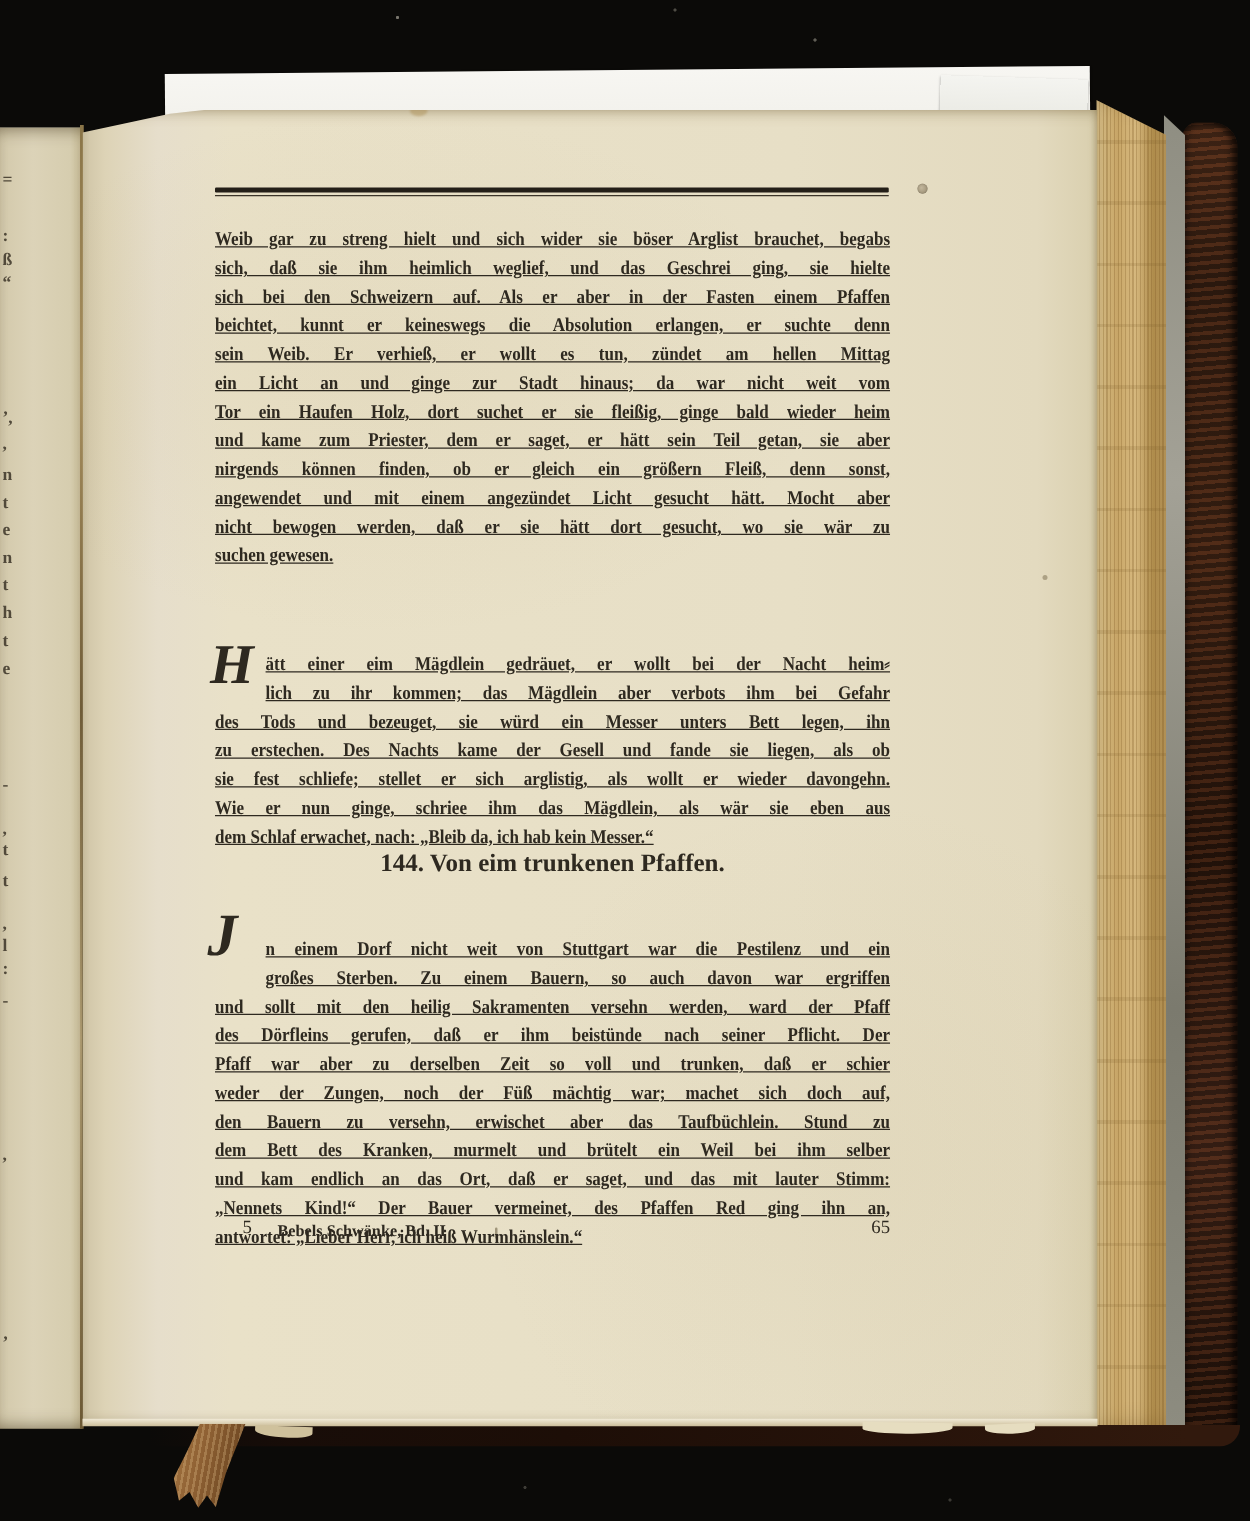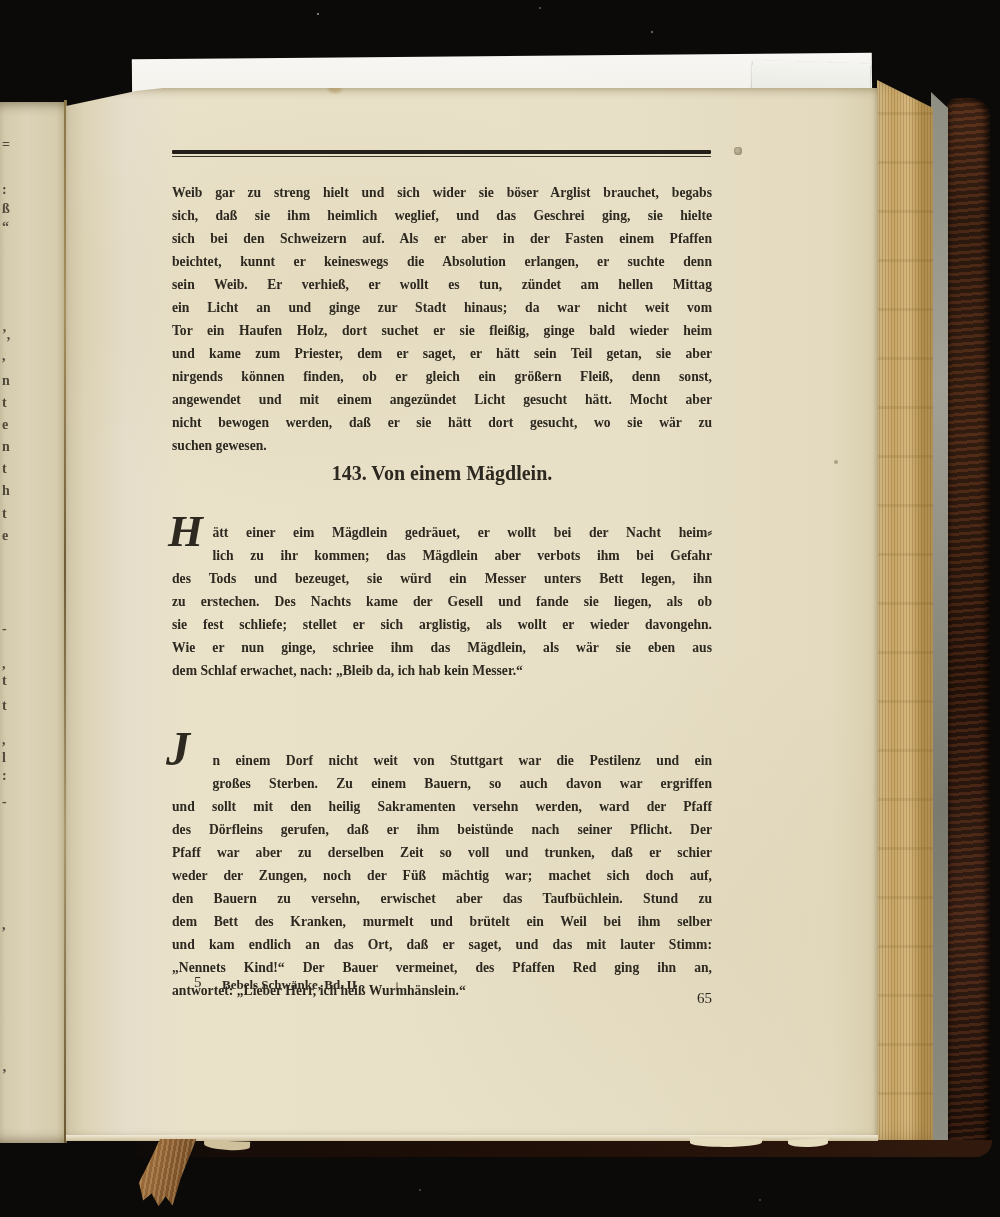--- a/index.html
+++ b/index.html
@@ -77,36 +77,36 @@
   
   .rule{position:absolute;left:106px;top:62px;width:539px;}
   .rule .thick{height:4px;background:var(--rule);border-radius:1px;}
   .rule .thin{height:1px;margin-top:2px;background:#3c352a;}
   .rule-dot{position:absolute;left:668px;top:59px;width:8px;height:8px;border-radius:50%;
     background:radial-gradient(circle at 40% 40%, #c3b79c, #a2967c 70%);box-shadow:inset 0 0 1px #6d6450;}
   .stain{position:absolute;border-radius:50%;}
   .stain-a{left:262px;top:-4px;width:14px;height:9px;background:rgba(170,140,80,.45);filter:blur(1px);}
   .stain-b{left:330px;top:894px;width:2px;height:9px;background:rgba(110,98,70,.6);border-radius:1px;}
   .stain-c{left:768px;top:372px;width:4px;height:4px;background:rgba(120,105,75,.5);}
-  .para{position:absolute;left:106px;width:540px;}
+  .para{position:absolute;left:106px;width:540px;text-decoration:underline;}
   .tline{width:614px;height:23px;line-height:23px;font-size:15.5px;font-weight:bold;
     transform:scaleX(0.8795);transform-origin:0 0;
     text-align:justify;text-align-last:justify;white-space:nowrap;color:var(--ink);}
   .tline.ind{padding-left:46px;width:568px;}
   .tline.last{text-align-last:left;}
   .dropcap{position:absolute;font-weight:bold;font-style:italic;color:var(--ink);line-height:1;}
   .dc-h{left:102px;top:421px;font-size:45px;}
   .dc-j{left:100px;top:637px;font-size:48px;}
   .heading{position:absolute;left:106px;width:540px;text-align:center;font-weight:bold;font-size:20px;color:var(--ink);}
   .h143{top:374px;}
   .h144{top:592px;}
   .footer{position:absolute;left:106px;top:886px;width:540px;height:22px;font-size:15px;color:var(--ink);}
   .footer .sig{position:absolute;left:22px;top:0;}
   .footer .rtitle{position:absolute;left:50px;top:3px;font-weight:bold;font-size:13px;}
-  .footer .pnum{position:absolute;right:0;top:16px;}
+  .footer .pnum{position:absolute;right:0;top:0;}
 </style>
 </head>
 <body>
 
 <div class="scene">
   <div class="specks"></div>
 
   <div class="cover-right"></div>
   <div class="grey-strip"></div>
   <div class="page-edges"></div>
@@ -171,33 +171,33 @@
         <div class="tline">sein Weib. Er verhieß, er wollt es tun, zündet am hellen Mittag</div>
         <div class="tline">ein Licht an und ginge zur Stadt hinaus; da war nicht weit vom</div>
         <div class="tline">Tor ein Haufen Holz, dort suchet er sie fleißig, ginge bald wieder heim</div>
         <div class="tline">und kame zum Priester, dem er saget, er hätt sein Teil getan, sie aber</div>
         <div class="tline">nirgends können finden, ob er gleich ein größern Fleiß, denn sonst,</div>
         <div class="tline">angewendet und mit einem angezündet Licht gesucht hätt. Mocht aber</div>
         <div class="tline">nicht bewogen werden, daß er sie hätt dort gesucht, wo sie wär zu</div>
         <div class="tline last">suchen gewesen.</div>
       </div>
 
-    <div class="heading h143">143. Von einem Mägdlein.</div>
 
     <span class="dropcap dc-h">H</span>
     <div class="para" style="top:432px">
         <div class="tline ind">ätt einer eim Mägdlein gedräuet, er wollt bei der Nacht heim⸗</div>
         <div class="tline ind">lich zu ihr kommen; das Mägdlein aber verbots ihm bei Gefahr</div>
         <div class="tline">des Tods und bezeuget, sie würd ein Messer unters Bett legen, ihn</div>
         <div class="tline">zu erstechen. Des Nachts kame der Gesell und fande sie liegen, als ob</div>
         <div class="tline">sie fest schliefe; stellet er sich arglistig, als wollt er wieder davongehn.</div>
         <div class="tline">Wie er nun ginge, schriee ihm das Mägdlein, als wär sie eben aus</div>
         <div class="tline last">dem Schlaf erwachet, nach: „Bleib da, ich hab kein Messer.“</div>
       </div>
 
+    <div class="heading h144">144. Von eim trunkenen Pfaffen.</div>
 
     <span class="dropcap dc-j">J</span>
     <div class="para" style="top:660px">
         <div class="tline ind">n einem Dorf nicht weit von Stuttgart war die Pestilenz und ein</div>
         <div class="tline ind">großes Sterben. Zu einem Bauern, so auch davon war ergriffen</div>
         <div class="tline">und sollt mit den heilig Sakramenten versehn werden, ward der Pfaff</div>
         <div class="tline">des Dörfleins gerufen, daß er ihm beistünde nach seiner Pflicht. Der</div>
         <div class="tline">Pfaff war aber zu derselben Zeit so voll und trunken, daß er schier</div>
         <div class="tline">weder der Zungen, noch der Füß mächtig war; machet sich doch auf,</div>
         <div class="tline">den Bauern zu versehn, erwischet aber das Taufbüchlein. Stund zu</div>

